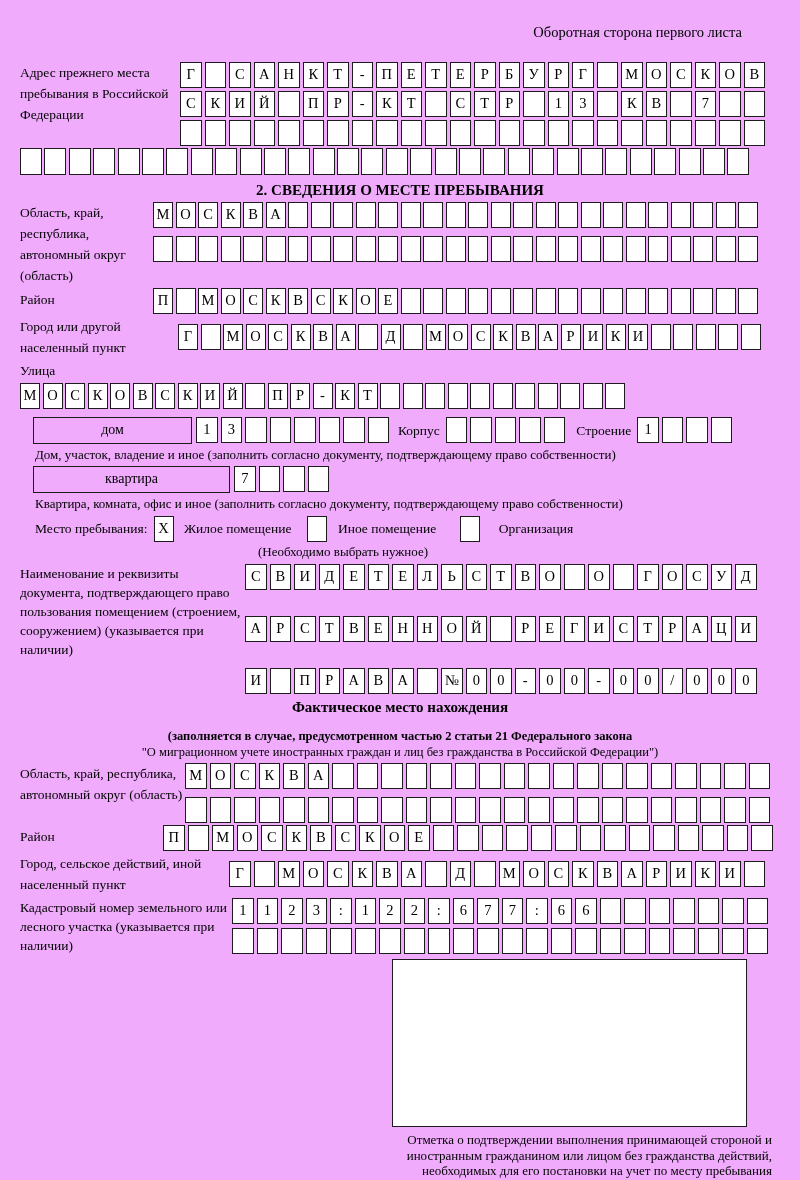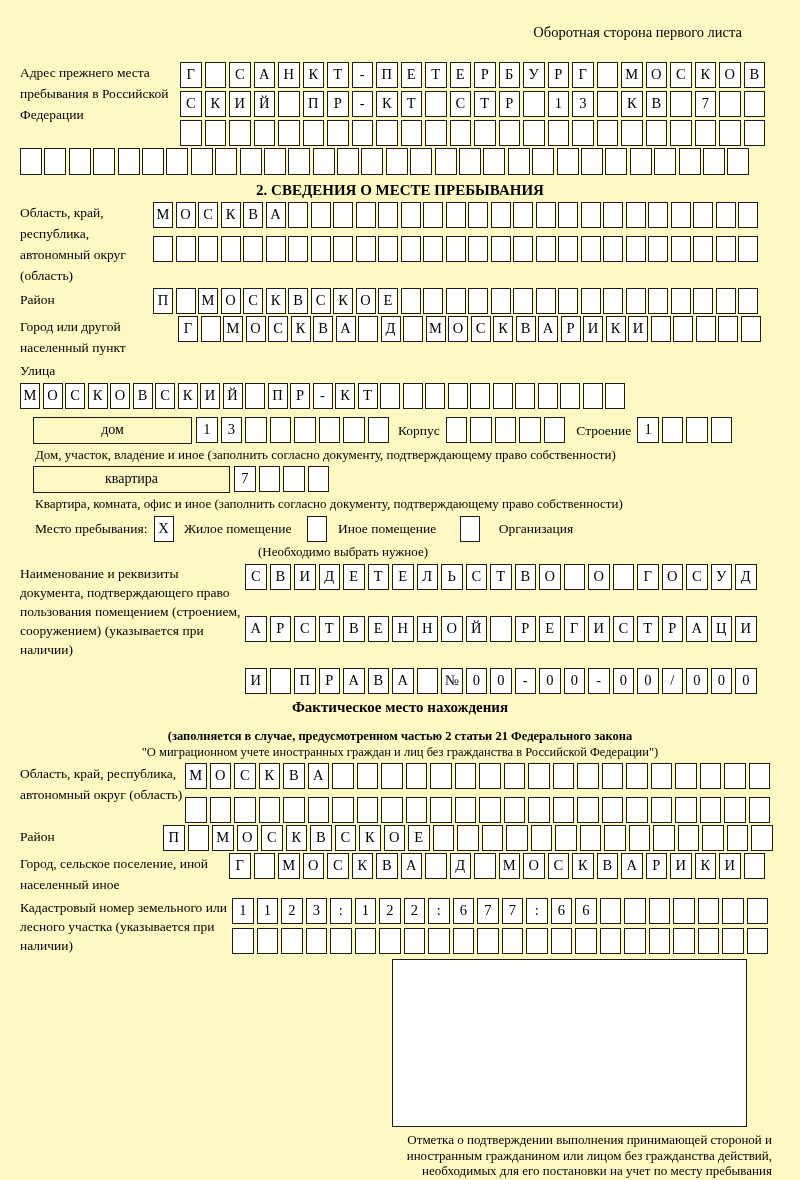--- a/index.html
+++ b/index.html
@@ -1,21 +1,21 @@
 <!DOCTYPE html>
 <html><head>
 <meta charset="utf-8">
 <style>
   html,body{margin:0;padding:0;background:#fff;}
   .page{
     position:relative;
     width:800px;height:1180px;
     box-sizing:border-box;
     padding:20px 20px 0 20px;
-    background:#fef9c3;
+    background:#f0abfc;
     color:#000;
     font-family:"Liberation Serif","DejaVu Serif",serif;
     overflow:hidden;
   }
   .title{
     position:absolute;top:24px;right:58px;
     font-size:14.5px;
   }
   .flexrow{display:flex;align-items:flex-start;}
   .label{font-size:13.5px;line-height:21px;flex:none;}
@@ -43,21 +43,21 @@
     border:1.5px solid #1c1c1c;height:27px;box-sizing:border-box;
     text-align:center;font-size:14px;line-height:24px;flex:none;
   }
   .smallcap{font-size:13px;line-height:15px;margin-left:15px;}
   .addr-block{margin-top:42px;}
   .row4{margin-top:2px;}
   .cap1{margin-top:2px;}
   .heading2{margin-top:6px;}
   .region-block{margin-top:2px;}
   .district-row{margin-top:2px;}
-  .city-row{margin-top:2px;}
+  .city-row{margin-top:2px;align-items:center;}
   .street-row{margin-top:1px;flex-direction:column;}
   .house-row{margin-top:8px;align-items:flex-start;}
   .house-cap{margin-top:3px;}
   .apt-row{margin-top:4px;}
   .apt-cap{margin-top:3px;}
   .stay-row{margin-top:5px;align-items:flex-start;font-size:13.5px;line-height:26px;}
   .stay-note{margin-top:2px;font-size:13px;margin-left:238px;line-height:15px;}
   .doc-block{margin-top:5px;}
   .doc-label{line-height:19px;}
   .fact-heading{margin-top:3px;}
@@ -169,21 +169,21 @@
       <div class="cellrow cells-lg"><span class="cell"></span><span class="cell"></span><span class="cell"></span><span class="cell"></span><span class="cell"></span><span class="cell"></span><span class="cell"></span><span class="cell"></span><span class="cell"></span><span class="cell"></span><span class="cell"></span><span class="cell"></span><span class="cell"></span><span class="cell"></span><span class="cell"></span><span class="cell"></span><span class="cell"></span><span class="cell"></span><span class="cell"></span><span class="cell"></span><span class="cell"></span><span class="cell"></span><span class="cell"></span><span class="cell"></span></div>
     </div>
   </div>
 
   <div class="flexrow district-row">
     <div class="label w143 lab-c">Район</div>
     <div class="cellrow cells-lg"><span class="cell">П</span><span class="cell"></span><span class="cell">М</span><span class="cell">О</span><span class="cell">С</span><span class="cell">К</span><span class="cell">В</span><span class="cell">С</span><span class="cell">К</span><span class="cell">О</span><span class="cell">Е</span><span class="cell"></span><span class="cell"></span><span class="cell"></span><span class="cell"></span><span class="cell"></span><span class="cell"></span><span class="cell"></span><span class="cell"></span><span class="cell"></span><span class="cell"></span><span class="cell"></span><span class="cell"></span><span class="cell"></span><span class="cell"></span></div>
   </div>
 
   <div class="flexrow city-row">
-    <div class="label w209">Город, сельское поселение, иной населенный иное</div>
+    <div class="label w209">Город, сельское действий, иной населенный пункт</div>
     <div class="cellrow cells-lg"><span class="cell">Г</span><span class="cell"></span><span class="cell">М</span><span class="cell">О</span><span class="cell">С</span><span class="cell">К</span><span class="cell">В</span><span class="cell">А</span><span class="cell"></span><span class="cell">Д</span><span class="cell"></span><span class="cell">М</span><span class="cell">О</span><span class="cell">С</span><span class="cell">К</span><span class="cell">В</span><span class="cell">А</span><span class="cell">Р</span><span class="cell">И</span><span class="cell">К</span><span class="cell">И</span><span class="cell"></span></div>
   </div>
 
   <div class="flexrow cad-block">
     <div class="label w212 cad-label">Кадастровый номер земельного или лесного участка (указывается при наличии)</div>
     <div>
       <div class="cellrow cells-lg gap4"><span class="cell">1</span><span class="cell">1</span><span class="cell">2</span><span class="cell">3</span><span class="cell">:</span><span class="cell">1</span><span class="cell">2</span><span class="cell">2</span><span class="cell">:</span><span class="cell">6</span><span class="cell">7</span><span class="cell">7</span><span class="cell">:</span><span class="cell">6</span><span class="cell">6</span><span class="cell"></span><span class="cell"></span><span class="cell"></span><span class="cell"></span><span class="cell"></span><span class="cell"></span><span class="cell"></span></div>
       <div class="cellrow cells-lg"><span class="cell"></span><span class="cell"></span><span class="cell"></span><span class="cell"></span><span class="cell"></span><span class="cell"></span><span class="cell"></span><span class="cell"></span><span class="cell"></span><span class="cell"></span><span class="cell"></span><span class="cell"></span><span class="cell"></span><span class="cell"></span><span class="cell"></span><span class="cell"></span><span class="cell"></span><span class="cell"></span><span class="cell"></span><span class="cell"></span><span class="cell"></span><span class="cell"></span></div>
     </div>
   </div>

